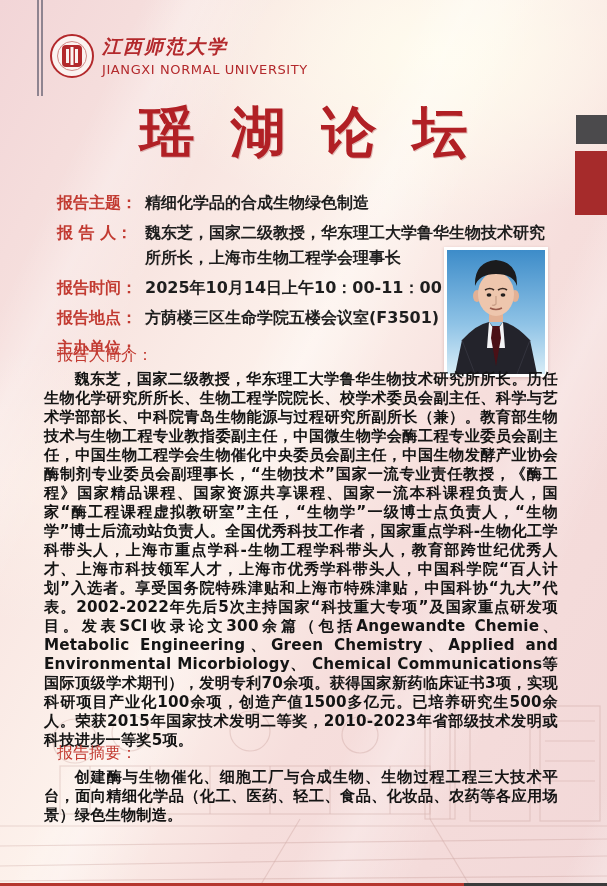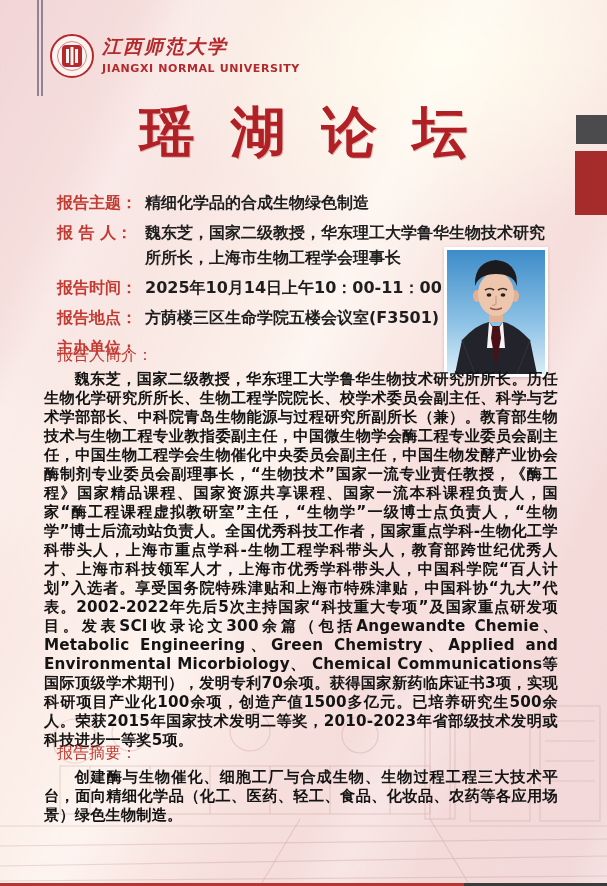--- a/index.html
+++ b/index.html
@@ -31,21 +31,21 @@
     width:44px; height:44px; border-radius:50%;
     border:2.5px solid #b3292c; background:#fbf3f1;
     position:relative; box-sizing:border-box; flex-shrink:0;
   }
   .seal-ring { position:absolute; inset:5px; border-radius:50%; border:1px solid #d08a87; }
   .seal-glyph { position:absolute; left:50%; top:50%; transform:translate(-50%,-50%); }
   .logo-zh {
     color:#b3292c; font-family:"DejaVu Serif", serif;
     font-weight:bold; font-size:19px; letter-spacing:2px; font-style:italic;
   }
-  .logo-en { color:#b3292c; font-size:11px; letter-spacing:0.6px; margin-top:2px; font-weight:bold; }
+  .logo-en { color:#b3292c; font-size:13px; letter-spacing:0.6px; margin-top:2px; font-weight:normal; }
 
   .block-gray { position:absolute; top:115px; right:0; width:31px; height:29px; background:#4b4a4c; }
   .block-red  { position:absolute; top:151px; right:0; width:32px; height:64px; background:#a62b2b; }
 
   .title {
     position:absolute; top:96px; left:0; right:0; margin:0;
     text-align:center; color:#b12025;
     font-family:"DejaVu Serif", serif; font-weight:bold;
     font-size:55px; letter-spacing:36px; text-indent:36px;
     text-shadow: 1px 1px 0 rgba(140,20,25,0.25);

